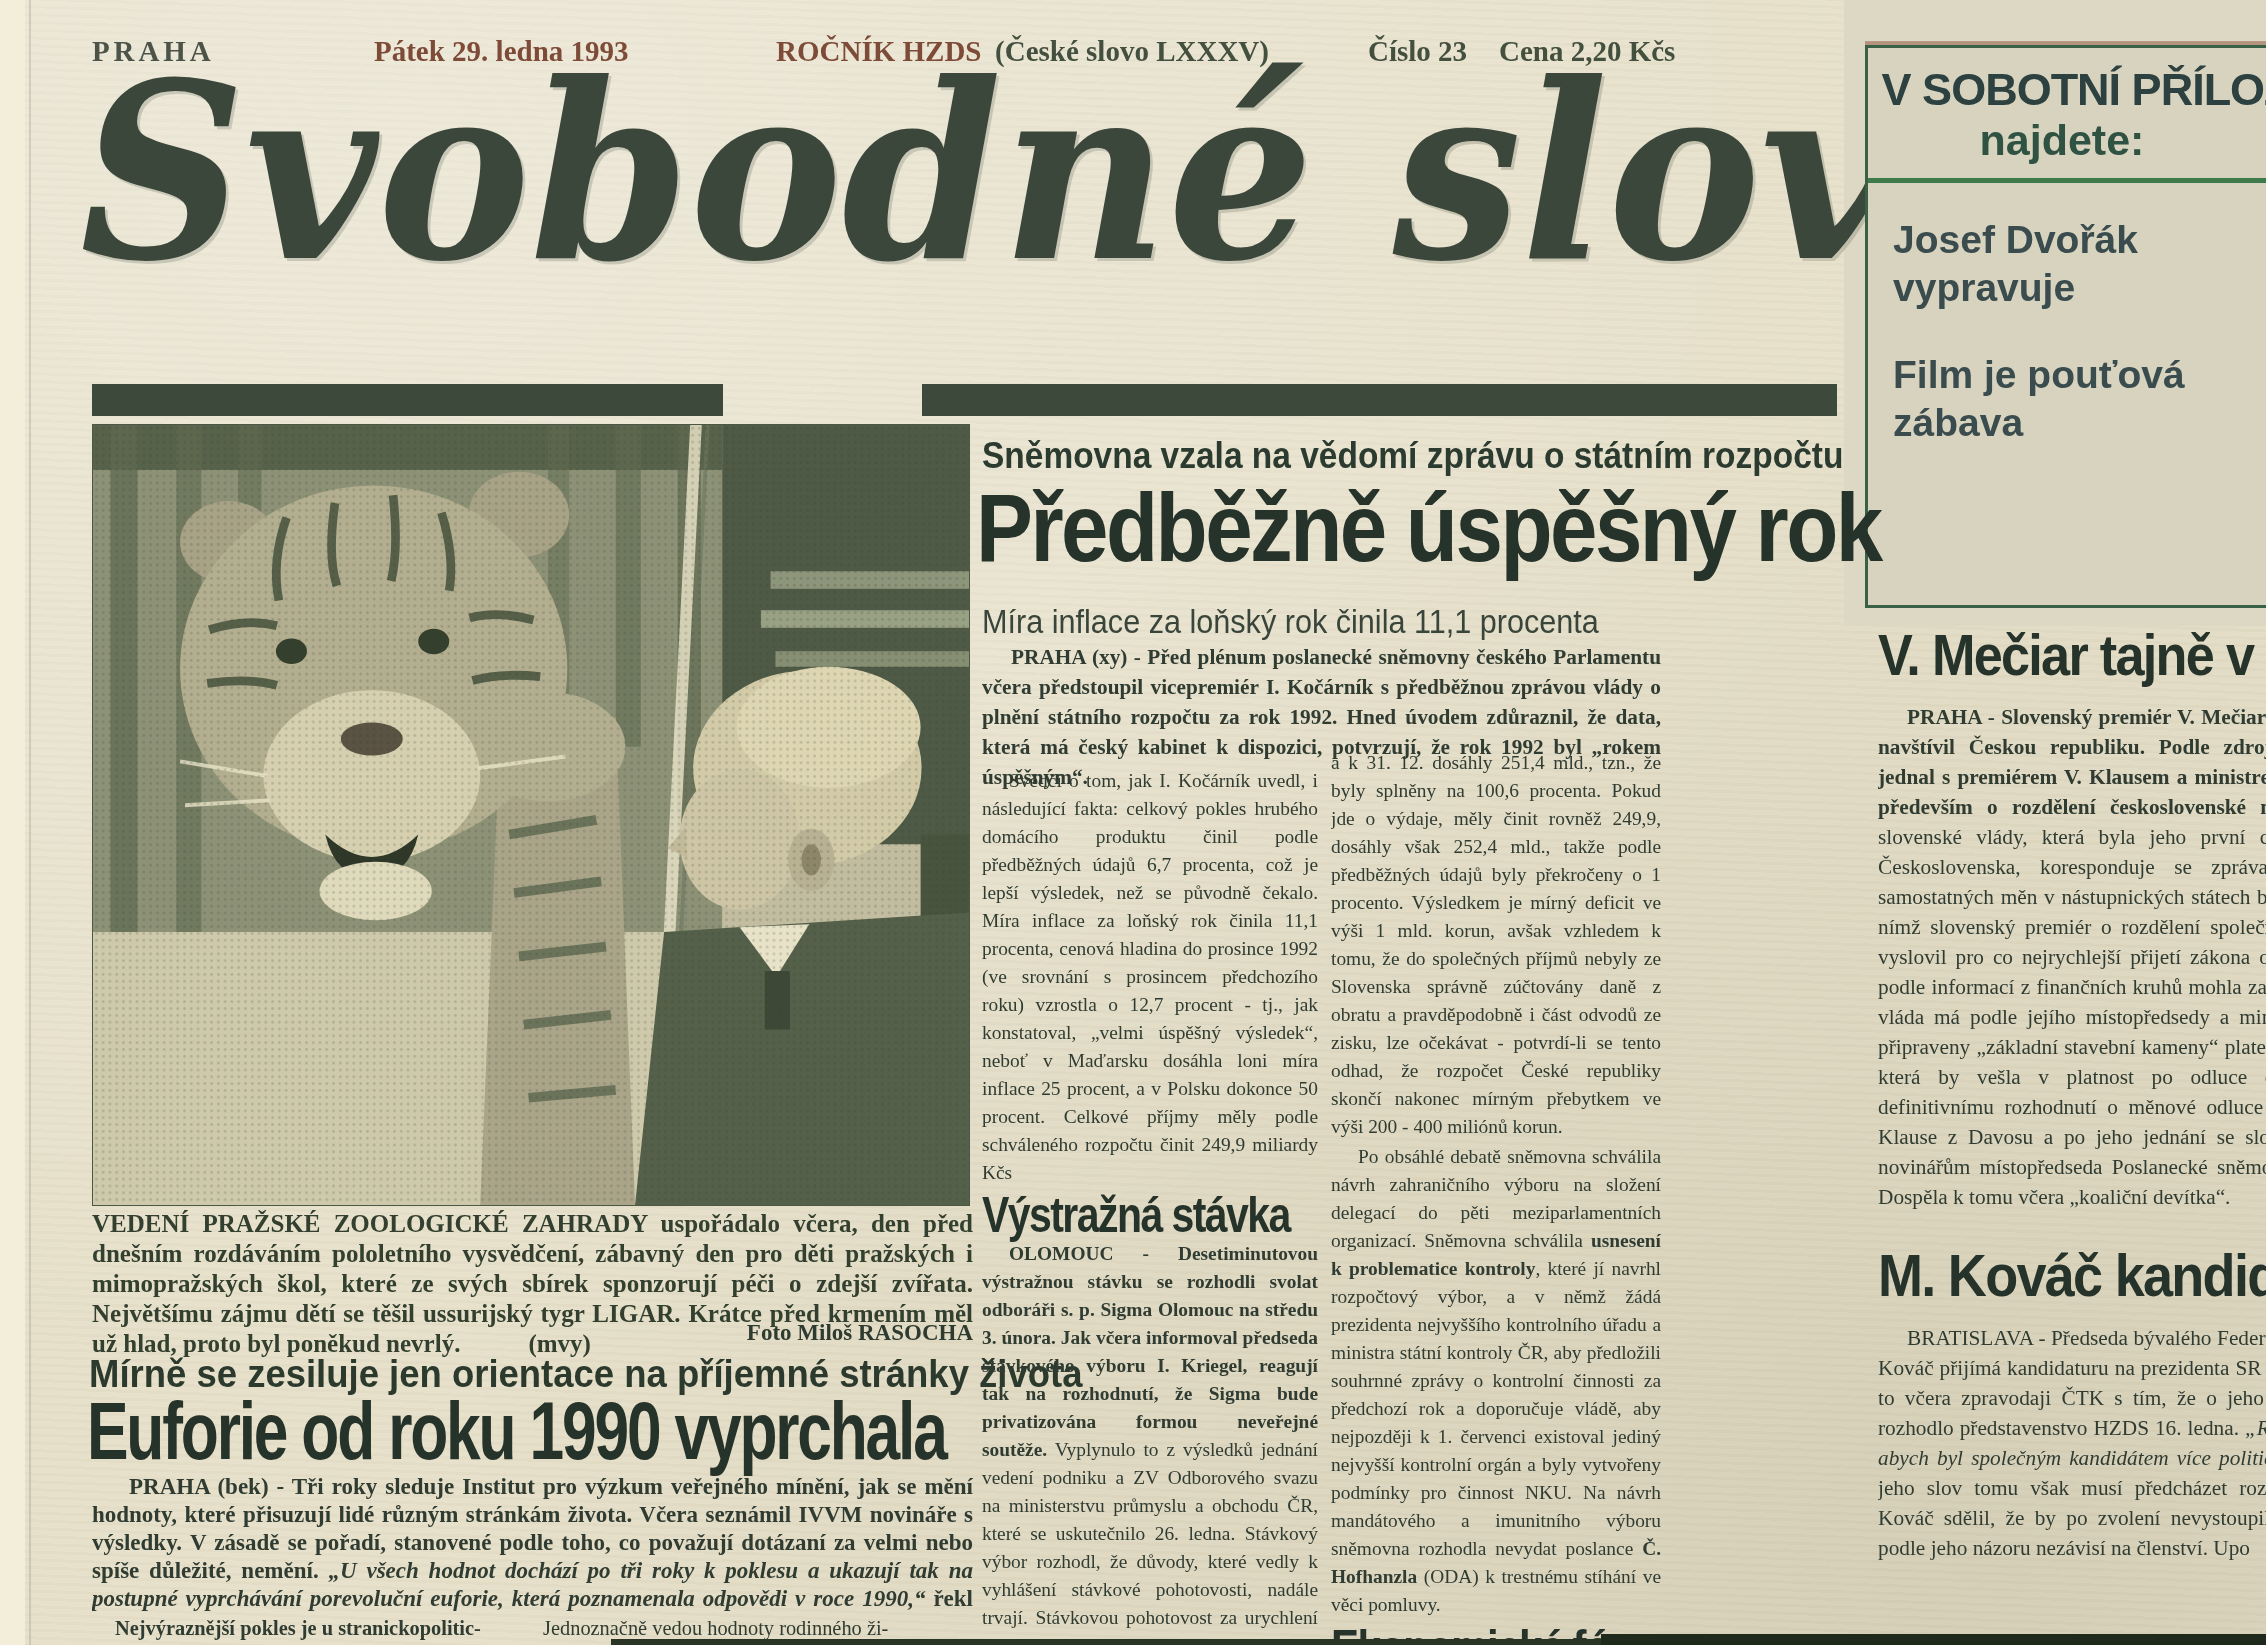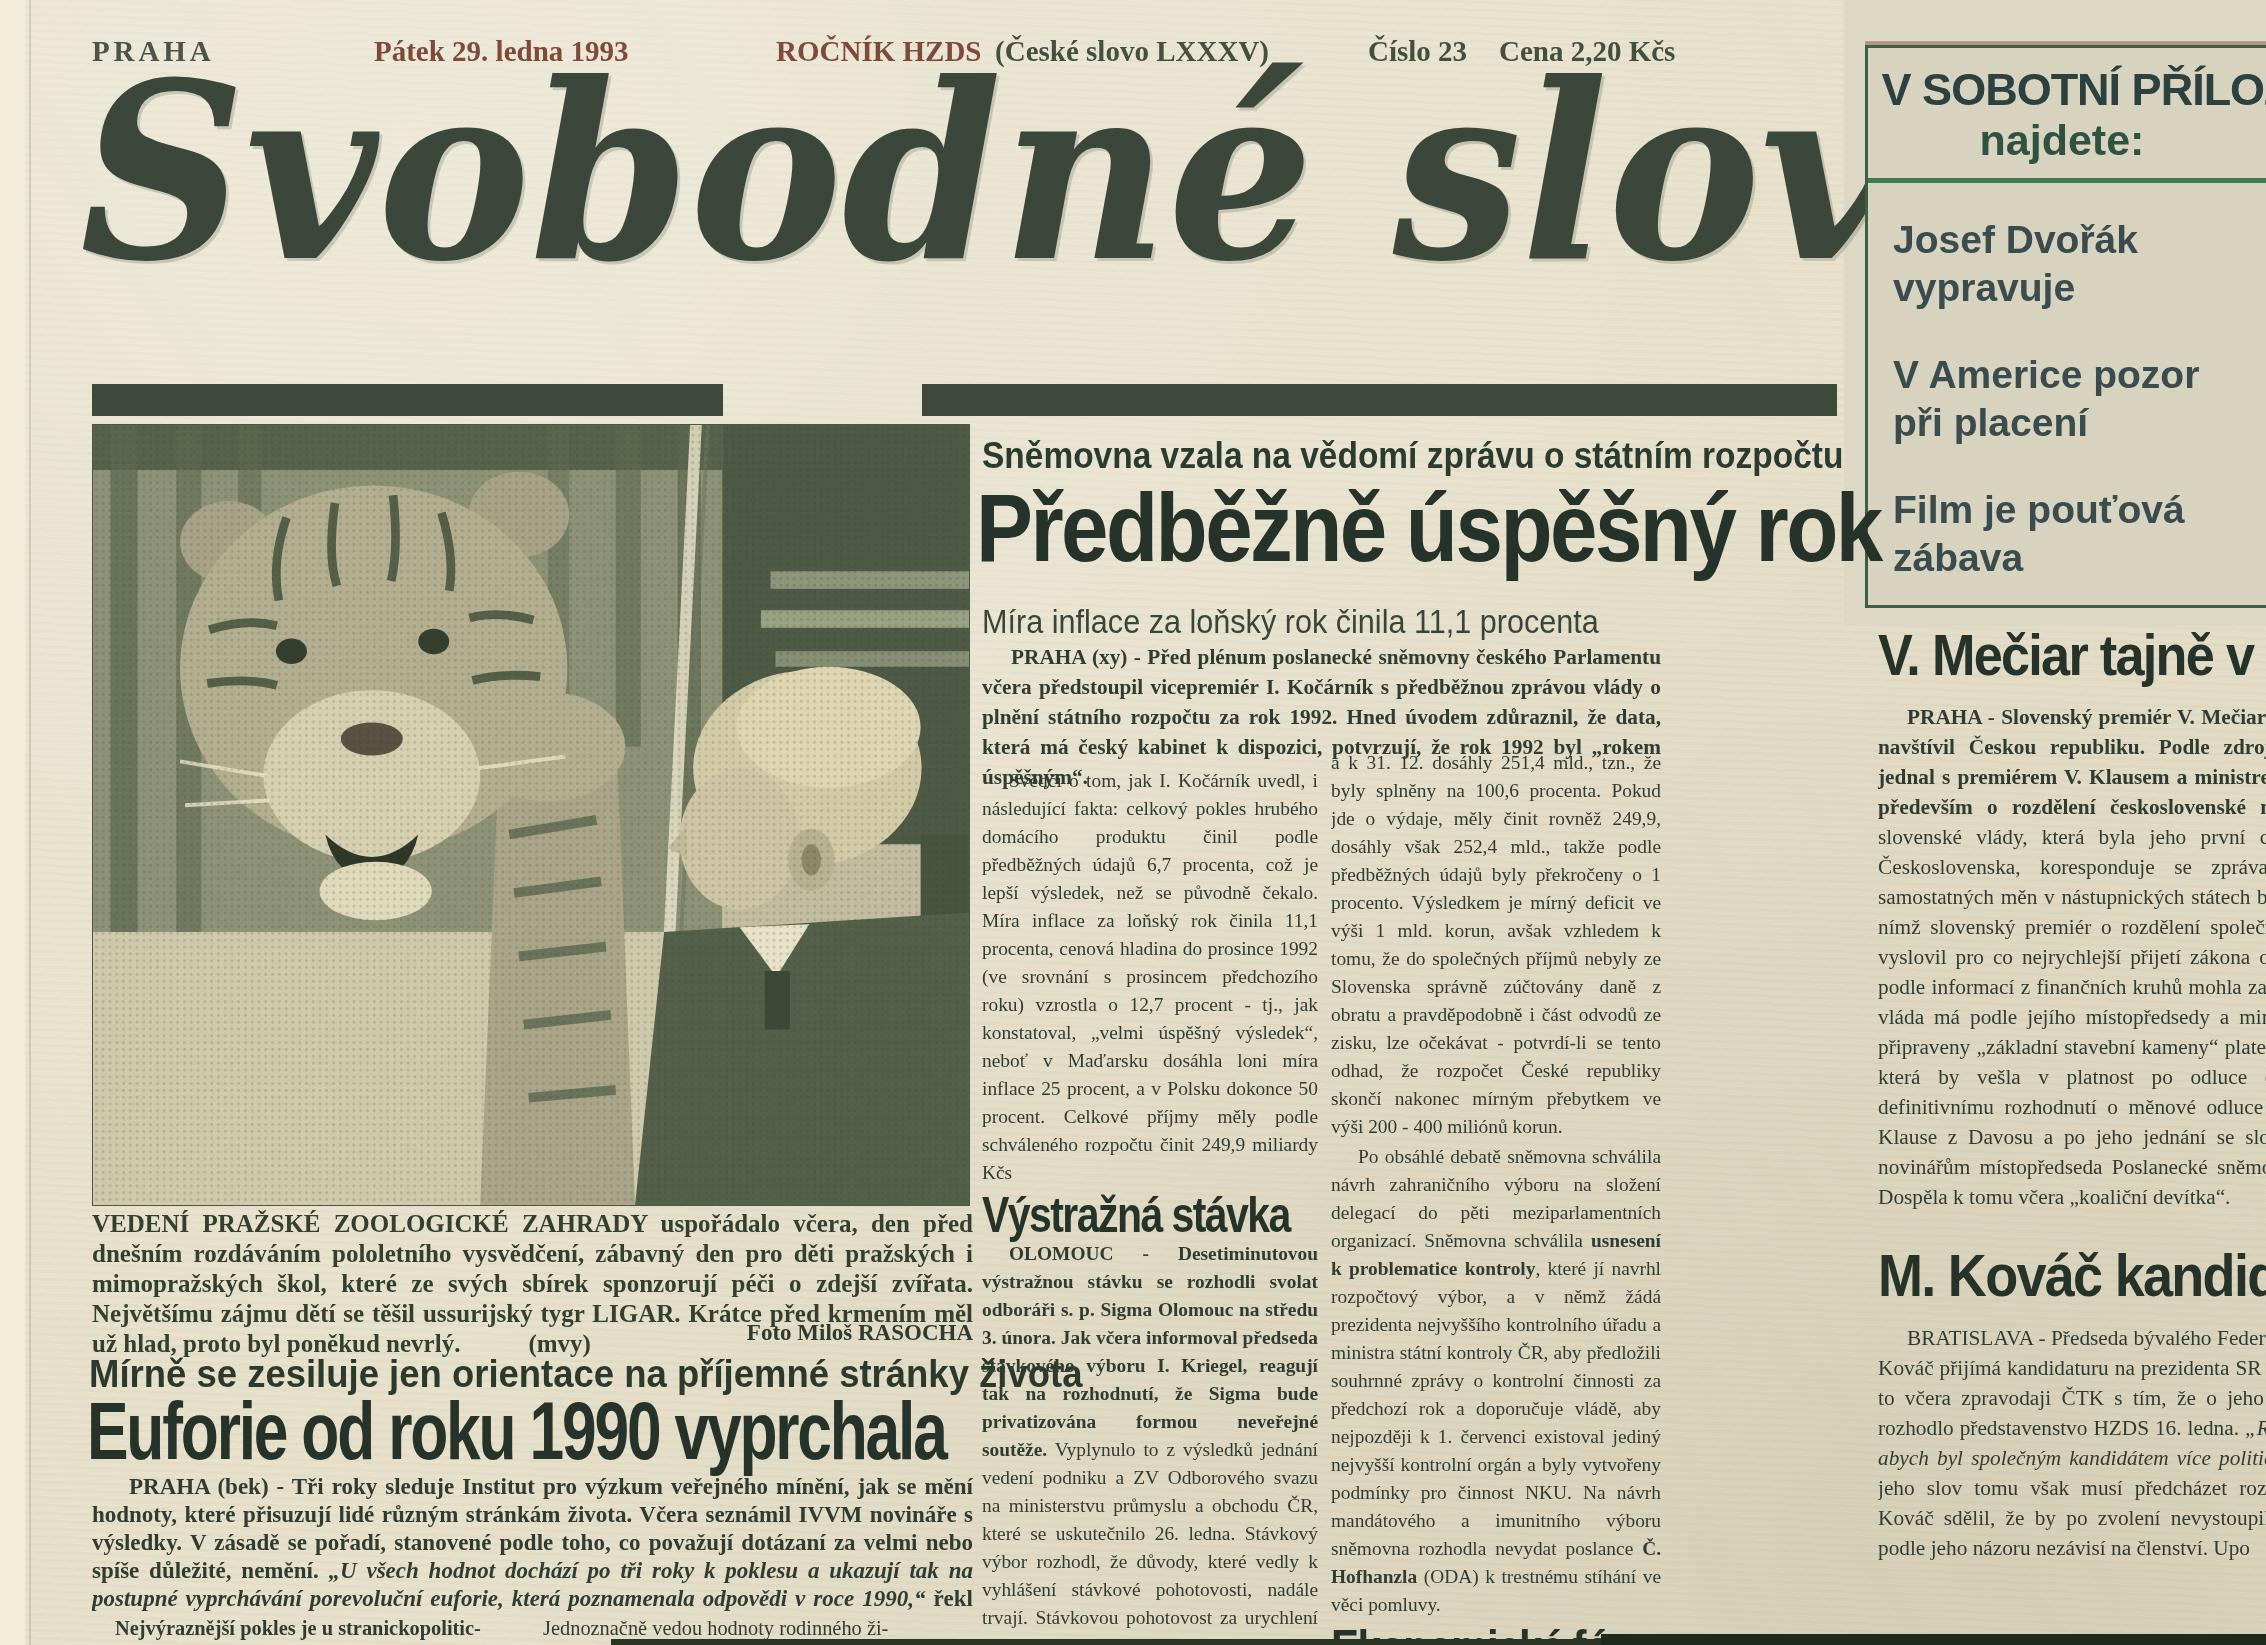--- a/index.html
+++ b/index.html
@@ -125,21 +125,20 @@
   <div class="masthead">Svobodné slovo</div>
   <div class="bar bar-l"></div>
   <div class="bar bar-r"></div>
 
   <div class="supbox">
     <div class="sup-title">V SOBOTNÍ PŘÍLOZE</div>
     <div class="sup-title2">najdete:</div>
     <div class="sup-rule"></div>
     <div class="sup-items">
       <div class="sup-item">Josef Dvořák vypravuje</div>
-      <div class="sup-item">V Americe pozor při placení</div>
       <div class="sup-item">Film je pouťová zábava</div>
     </div>
   </div>
 
   <div class="photo">
     <svg viewBox="0 0 905 800" preserveAspectRatio="none">
       <defs>
         <pattern id="ht" width="7" height="7" patternUnits="userSpaceOnUse">
           <circle cx="3.5" cy="3.5" r="1.4" fill="#2f3a28" opacity="0.20"></circle>
         </pattern>

